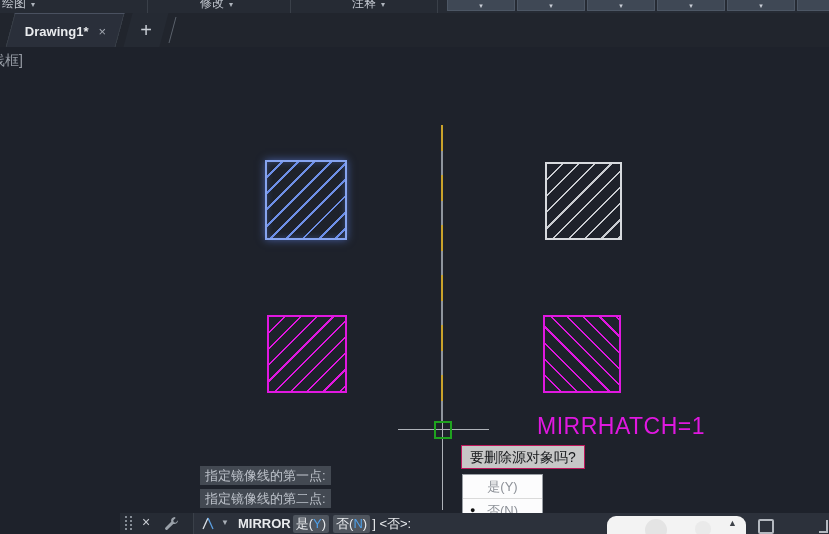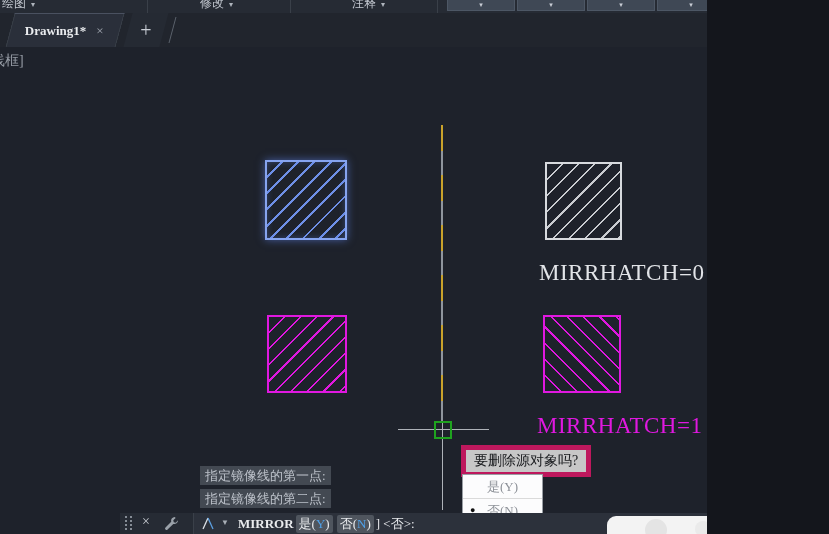--- a/index.html
+++ b/index.html
@@ -1,17 +1,17 @@
 <!DOCTYPE html>
 <html style="--selected-blue: #6E8FE6; --hatch-white: #C9CCD1; --magenta: #E018E0; --mirror-yellow: #C9A22B; --pickbox-green: #1FA31F; --cmd-key-blue: #4FA0E8;"><head>
 <meta charset="utf-8">
 <style>
   html,body{margin:0;padding:0;background:#14161c;}
-  #app{position:relative;width:707px;height:534px;overflow:hidden;
-       font-family:Liberation Serif, serif;background:#1E222B;}
+  #app{position:relative;width:829px;height:534px;overflow:hidden;
+       font-family:Liberation Sans, sans-serif;background:#1E222B;}
   
   .ribbon{position:absolute;left:0;top:0;width:829px;height:13px;background:#262B34;overflow:hidden;}
   .r-label{position:absolute;top:-5px;font-size:12px;color:#C3C8D0;white-space:nowrap;cursor:default;}
   .r-arr{font-size:8px;margin-left:5px;color:#AEB4BC;}
   .r-div{position:absolute;top:0;width:1px;height:13px;background:#3A4049;}
   .g-btn{position:absolute;top:0;height:10px;width:66px;background:#3F4855;border:1px solid #4D5765;border-top:none;
          display:flex;align-items:center;justify-content:center;}
   .g-arr{font-size:7px;color:#C9CED6;line-height:1;}
   
   .tabbar{position:absolute;left:0;top:13px;width:829px;height:34px;background:#21252D;}
@@ -42,21 +42,21 @@
   .sq-bl{left:267px;top:315px;width:76px;height:74px;border:2px solid var(--magenta,#E018E0);
       background:repeating-linear-gradient(135deg,transparent 0 10px,var(--magenta,#E018E0) 10px 11.5px);}
   .sq-br{left:543px;top:315px;width:74px;height:74px;border:2px solid var(--magenta,#E018E0);
       background:repeating-linear-gradient(45deg,transparent 0 10px,var(--magenta,#E018E0) 10px 11.5px);}
   .mtext{position:absolute;font-size:23px;letter-spacing:.5px;white-space:nowrap;}
   .mtext0{left:539px;top:260px;color:#E2E4E8;}
   .mtext1{left:537px;top:413px;color:var(--magenta,#E018E0);text-align:right;}
   .hist{position:absolute;left:200px;height:19px;line-height:19px;padding:0 5px;
       background:rgba(130,136,146,.38);color:#BCC1C9;font-size:13px;white-space:nowrap;}
   .tooltip{position:absolute;left:461px;top:445px;height:22px;line-height:22px;padding:0 8px;
-      background:#C7C7C7;border:5px solid #be185d;color:#16181B;font-size:14px;white-space:nowrap;}
+      background:#C7C7C7;border:1px solid #be185d;color:#16181B;font-size:14px;white-space:nowrap;}
   .dropdown{position:absolute;left:462px;top:474px;width:79px;background:#FCFCFD;border:1px solid #999EA4;}
   .dd-opt{position:relative;height:23px;line-height:23px;text-align:center;font-size:13px;color:#8D9198;cursor:pointer;}
   .dd-opt + .dd-opt{border-top:1px solid #DADADA;}
   .dd-bullet{position:absolute;left:7px;top:0;font-size:9px;color:#111;}
   
   .cmdbar{position:absolute;left:120px;top:513px;width:709px;height:21px;background:#262B34;}
   .cmd-area{position:absolute;left:73px;top:0;right:0;height:21px;background:#2C313B;border-left:1px solid #3A4049;}
   .cmd-grip{position:absolute;left:5px;top:3px;cursor:grab;}
   .cmd-x{position:absolute;left:22px;top:1px;font-size:14px;color:#C9CDD3;cursor:pointer;}
   .cmd-wrench{position:absolute;left:44px;top:3px;cursor:pointer;}
@@ -129,21 +129,20 @@
   <div class="mirror-line"></div>
   <div class="cross-v"></div>
   <div class="cross-h"></div>
   <div class="pickbox"></div>
 
   <div class="sq sq-tl"></div>
   <div class="sq sq-tr"></div>
   <div class="sq sq-bl"></div>
   <div class="sq sq-br"></div>
 
-  <div class="mtext mtext0">MIRRHATCH=0</div>
   <div class="mtext mtext1">MIRRHATCH=1</div>
 
   <div class="hist" style="top:466px">指定镜像线的第一点:</div>
   <div class="hist" style="top:489px">指定镜像线的第二点:</div>
 
   <div class="tooltip">要删除源对象吗?</div>
 
   <div class="dropdown">
     <div class="dd-opt"><span>是(Y)</span></div>
     <div class="dd-opt"><span class="dd-bullet">●</span><span>否(N)</span></div>

